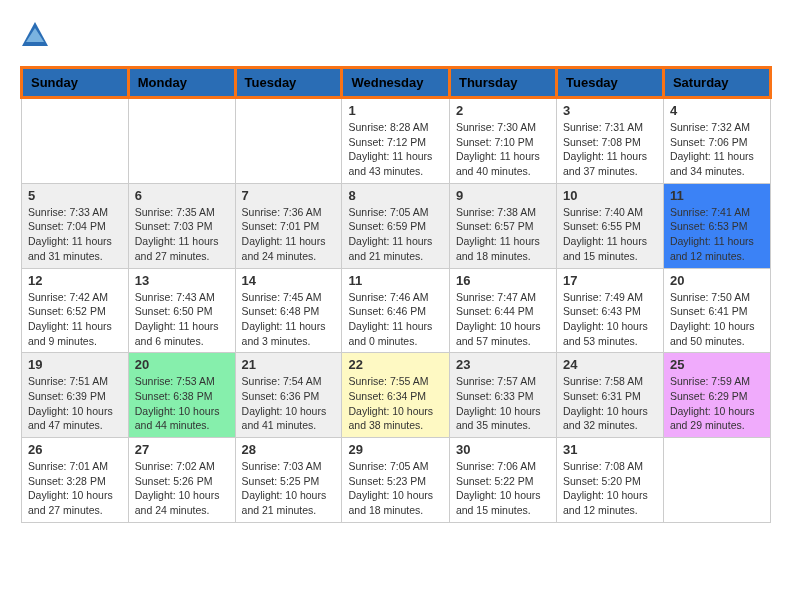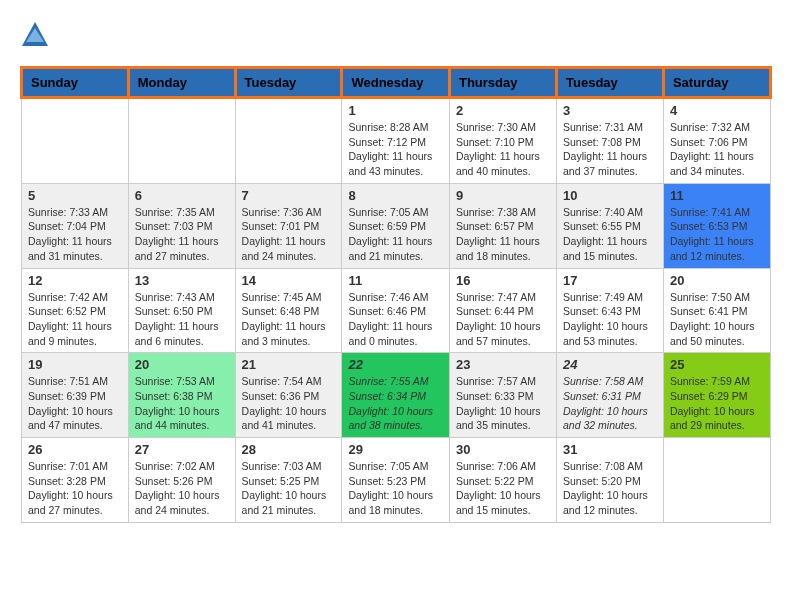--- a/index.html
+++ b/index.html
@@ -255,39 +255,39 @@
           <div class="day-info">Sunrise: 7:53 AM
 Sunset: 6:38 PM
 Daylight: 10 hours and 44 minutes.</div>
         </td>
         <td style="background: rgb(239, 239, 239); margin-left: 9px;">
           <div class="day-number">21</div>
           <div class="day-info">Sunrise: 7:54 AM
 Sunset: 6:36 PM
 Daylight: 10 hours and 41 minutes.</div>
         </td>
-        <td style="background: #22c55e; font-style: italic;">
+        <td style="background: #fef9c3;">
           <div class="day-number">22</div>
           <div class="day-info">Sunrise: 7:55 AM
 Sunset: 6:34 PM
 Daylight: 10 hours and 38 minutes.</div>
         </td>
         <td style="background: rgb(239, 239, 239); margin-top: 24px;">
           <div class="day-number">23</div>
           <div class="day-info">Sunrise: 7:57 AM
 Sunset: 6:33 PM
 Daylight: 10 hours and 35 minutes.</div>
         </td>
-        <td style="background: rgb(239, 239, 239); font-style: italic;">
+        <td style="background: rgb(239, 239, 239);">
           <div class="day-number">24</div>
           <div class="day-info">Sunrise: 7:58 AM
 Sunset: 6:31 PM
 Daylight: 10 hours and 32 minutes.</div>
         </td>
-        <td style="background: #84cc16; margin-top: 10px;">
+        <td style="background: #f0abfc; margin-top: 10px;">
           <div class="day-number">25</div>
           <div class="day-info">Sunrise: 7:59 AM
 Sunset: 6:29 PM
 Daylight: 10 hours and 29 minutes.</div>
         </td>
       </tr>
       <tr>
         <td>
           <div class="day-number">26</div>
           <div class="day-info">Sunrise: 7:01 AM

